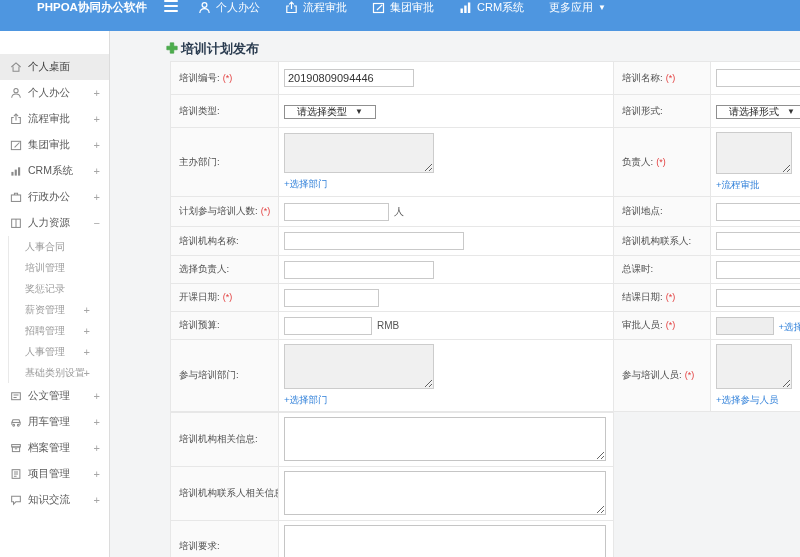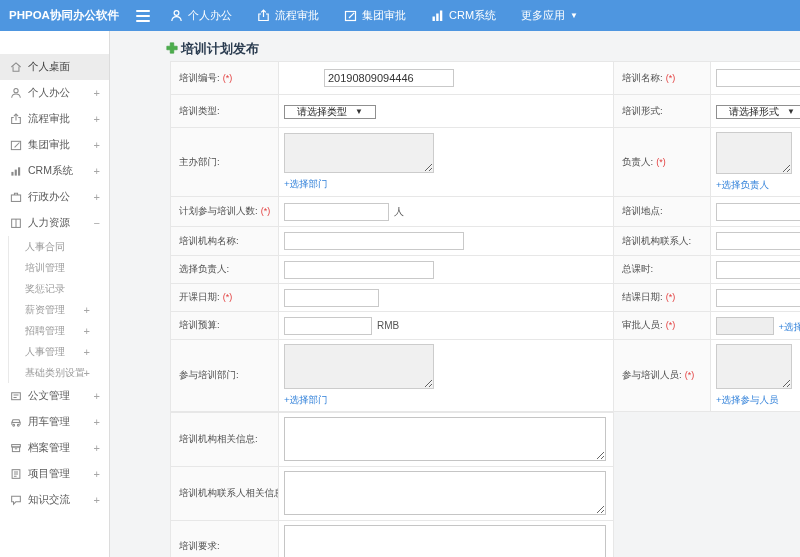--- a/index.html
+++ b/index.html
@@ -5,21 +5,21 @@
   * { margin:0; padding:0; box-sizing:border-box; }
   html,body { width:800px; height:557px; overflow:hidden; }
   body {
     position:relative;
     background:#f3f4f5;
     font-family:"Liberation Sans","DejaVu Sans",sans-serif;
     color:#444;
   }
   
   .topbar { position:absolute; left:0; top:0; width:800px; height:31px;
-    background:#4e96e0; display:flex; align-items:center; color:#fff; z-index:5; }
+    background:#4e96e0; display:flex; align-items:flex-start; color:#fff; z-index:5;padding-left:28px; }
   .brand { width:128px; padding-left:9px; font-size:11.5px; font-weight:bold;
     white-space:nowrap; overflow:hidden; }
   .burger { margin-left:8px; display:flex; flex-direction:column; gap:3px; cursor:pointer; }
   .burger span { display:block; width:14px; height:2px; background:#fff; border-radius:1px; }
   .topnav { display:flex; align-items:center; margin-left:20px; }
   .topnav-item { display:flex; align-items:center; gap:5px; font-size:11px;
     margin-right:25px; cursor:pointer; white-space:nowrap; }
   .topnav-item svg { display:block; }
   .caret { font-size:8px; line-height:1; }
   
@@ -281,21 +281,21 @@
     <table style="width:1090px">
       <colgroup>
           <col style="width:108px">
           <col style="width:335px">
           <col style="width:97px">
           <col style="width:550px">
         </colgroup>
       <tbody>
           <tr style="height:33px">
         <td class="lbl"><span>培训编号:</span><span class="req">(*)</span></td>
-        <td class="fld"><input class="inp" style="width: 130px; margin-left: 40px;" value="20190809094446"></td>
+        <td class="fld"><input class="inp" style="width: 130px;" value="20190809094446"></td>
         <td class="lbl"><span>培训名称:</span><span class="req">(*)</span></td>
         <td class="fld"><input class="inp" style="width: 180px;"></td>
       </tr>
       <tr style="height:33px">
         <td class="lbl"><span>培训类型:</span></td>
         <td class="fld"><span class="sel">
                 <span>请选择类型</span>
                 <span class="caret">▼</span>
               </span></td>
         <td class="lbl"><span>培训形式:</span></td>
@@ -306,21 +306,21 @@
       </tr>
       <tr style="height:57px">
         <td class="lbl"><span>主办部门:</span></td>
         <td class="fld">
           <textarea class="ta-gray" style="width: 150px; height: 40px;"></textarea>
           <a class="lnk below" href="#">+选择部门</a>
         </td>
         <td class="lbl"><span>负责人:</span><span class="req">(*)</span></td>
         <td class="fld">
           <textarea class="ta-gray" style="width: 76px; height: 42px;"></textarea>
-          <a class="lnk below" href="#">+选择负责人</a>
+          <a class="lnk below" href="#">+流程审批</a>
         </td>
       </tr>
       <tr style="height:30px">
         <td class="lbl"><span>计划参与培训人数:</span><span class="req">(*)</span></td>
         <td class="fld"><input class="inp" style="width: 105px;"><span class="suffix">人</span></td>
         <td class="lbl"><span>培训地点:</span></td>
         <td class="fld"><input class="inp" style="width: 180px;"></td>
       </tr>
       <tr style="height:29px">
         <td class="lbl"><span>培训机构名称:</span></td>

